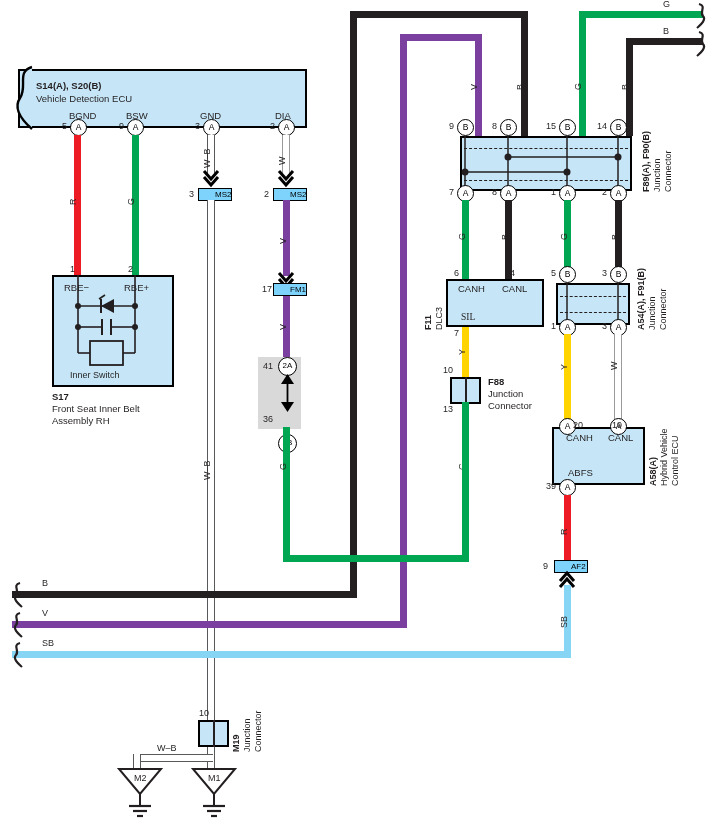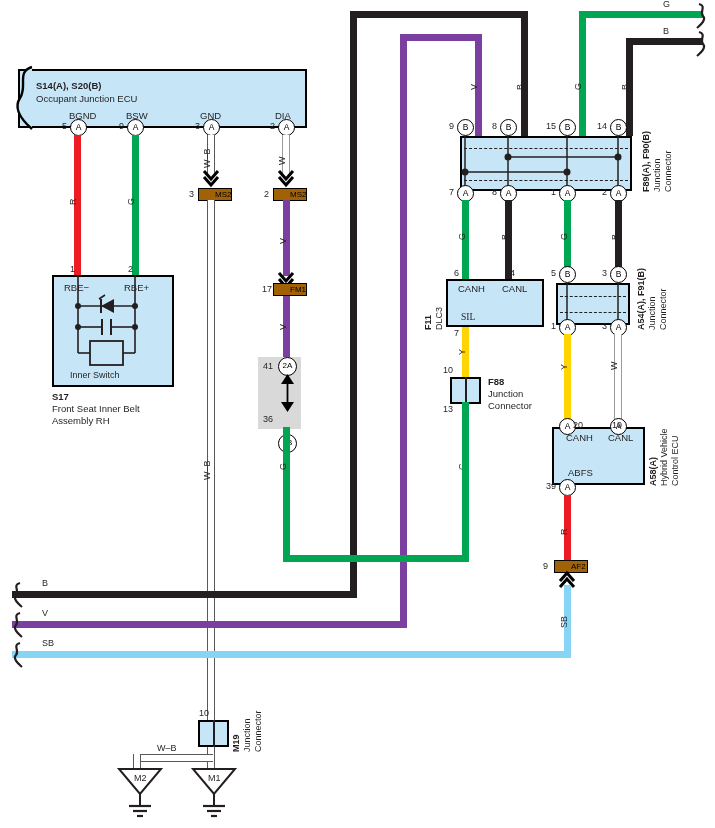--- a/index.html
+++ b/index.html
@@ -5,21 +5,21 @@
   html,body{margin:0;padding:0;background:#fff;}
   body{font-family:"Liberation Sans", sans-serif;}
   #stage{position:relative;width:715px;height:828px;background:#fff;overflow:hidden;}
   .wire{position:absolute;}
   .lbl{position:absolute;font-size:9px;color:#231f20;white-space:nowrap;line-height:1;}
   .lbl.b{font-weight:bold;}
   .lbl.rot{transform-origin:0 0;transform:rotate(-90deg);}
   .box{position:absolute;background:#c6e6f7;border:2px solid #000;box-sizing:border-box;}
   .pin{position:absolute;width:17px;height:17px;border-radius:50%;background:#fff;border:1.6px solid #000;
        font-size:8.5px;line-height:14px;text-align:center;box-sizing:border-box;color:#000;}
-  .splice{position:absolute;background:#a16207;border:1.8px solid #000;height:13px;
+  .splice{position:absolute;background:#7dd3fc;border:1.8px solid #000;height:13px;
           font-size:8px;line-height:11px;text-align:center;box-sizing:border-box;padding:0 16px;
           font-family:"Liberation Sans",sans-serif;}
   .jc{position:absolute;background:#c6e6f7;border:2px solid #000;box-sizing:border-box;}
   .vline{position:absolute;background:#231f20;width:1.6px;}
   .dash{position:absolute;border-top:1.4px dashed #231f20;}
   .greyband{position:absolute;background:#d9d9d9;}
   .wb{position:absolute;background:#fff;border-left:1.3px solid #58595b;border-right:1.3px solid #58595b;box-sizing:border-box;}
   .wbh{position:absolute;background:#fff;border-top:1.3px solid #58595b;border-bottom:1.3px solid #58595b;box-sizing:border-box;}
   .wwire{position:absolute;background:#fff;border-left:1.3px solid #9a9a9a;border-right:1.3px solid #9a9a9a;box-sizing:border-box;}
   svg{position:absolute;overflow:visible;}
@@ -55,21 +55,21 @@
   <div class="wire" style="left:400px;top:34px;width:7px;height:590px;background:#7B3FA0;"></div>
   <div class="wire" style="left:475px;top:34px;width:7px;height:102px;background:#7B3FA0;"></div>
   <div class="lbl rot" style="left:470px;top:90px;">V</div>
 
   <div class="box" style="left:18px;top:69px;width:289px;height:59px;border-radius:0;"></div>
 
   <svg style="left:10px;top:66px;width:26px;height:66px;">
     <path d="M22,1 C6,6 18,20 10,32 C2,44 14,56 22,63" stroke="#000" stroke-width="2.4" fill="#c6e6f7"></path>
   </svg>
   <div class="lbl b" style="left:36px;top:81px;font-size:9.5px;">S14(A), S20(B)</div>
-  <div class="lbl" style="left:36px;top:94px;font-size:9.5px;">Occupant Junction ECU</div>
+  <div class="lbl" style="left:36px;top:94px;font-size:9.5px;">Vehicle Detection ECU</div>
 
   <div class="lbl" style="left:69px;top:111px;font-size:9.5px;">BGND</div>
   <div class="lbl" style="left:126px;top:111px;font-size:9.5px;">BSW</div>
   <div class="lbl" style="left:200px;top:111px;font-size:9.5px;">GND</div>
   <div class="lbl" style="left:275px;top:111px;font-size:9.5px;">DIA</div>
 
   <div class="pin" style="left:70px;top:119px;">A</div>
   <div class="lbl" style="left:62px;top:122px;">5</div>
 
   <div class="pin" style="left:127px;top:119px;">A</div>

